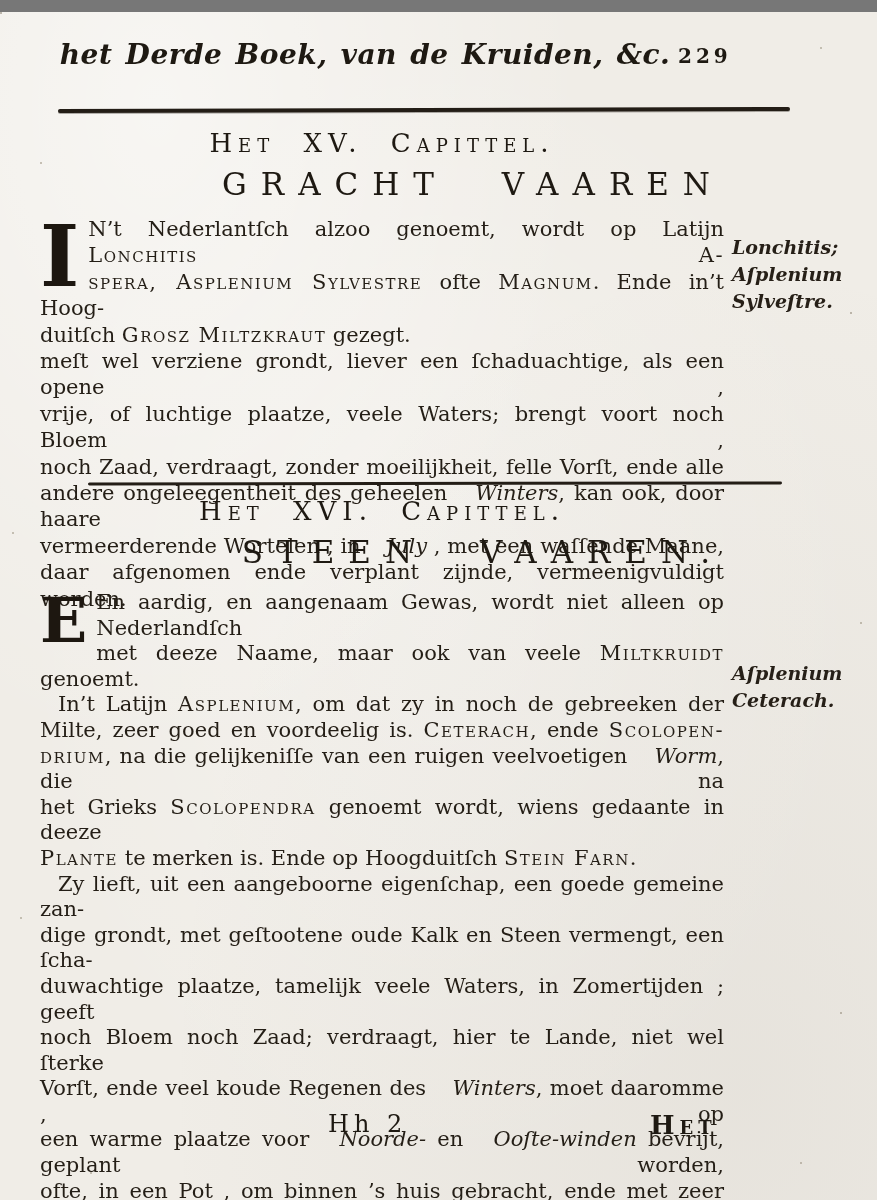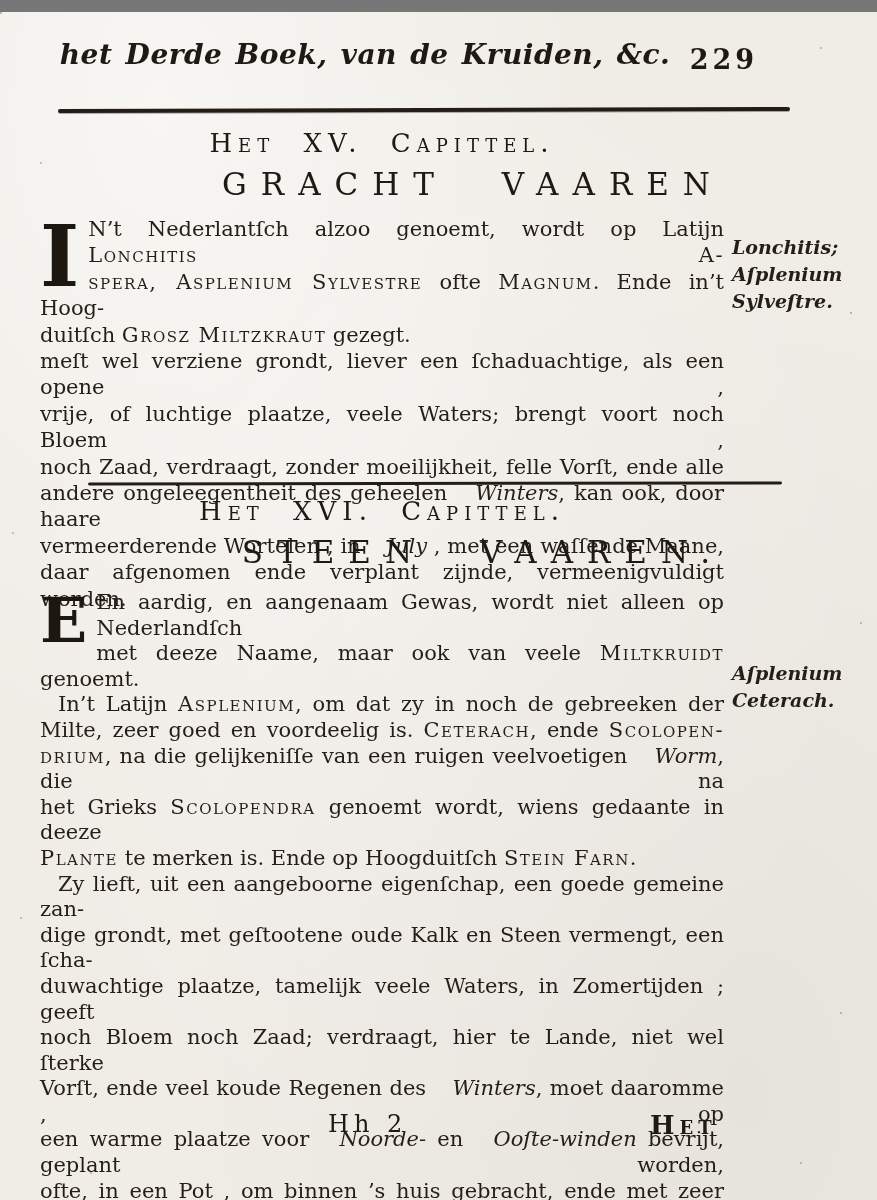--- a/index.html
+++ b/index.html
@@ -22,22 +22,22 @@
       12px 520px 0 #b5ae9f, 860px 610px 0 #b0a89a, 20px 905px 0 #b5ae9f,
       840px 1000px 0 #aaa294, 90px 1160px 0 #b5ae9f, 800px 1150px 0 #b0a89a,
       460px 1080px 0 #b5ae9f;}
   
   .pagehead{position:absolute;top:26px;left:55px;width:620px;text-align:center;}
   .headtitle{
     font-style:italic;font-weight:bold;font-size:28px;letter-spacing:.5px;
     word-spacing:3px;color:#1e1912;
   }
   .pagenum{
-    position:absolute;top:32px;left:678px;width:80px;text-align:right;
-    font-size:27px;font-weight:bold;letter-spacing:4px;color:#1e1912;
+    position:absolute;top:32px;left:678px;width:80px;text-align:left;
+    font-size:20px;font-weight:bold;letter-spacing:4px;color:#1e1912;
   }
   
   .rule{position:absolute;background:#231d16;border-radius:2px;}
   .rule1{top:96px;left:58px;width:732px;height:4px;transform:rotate(-.15deg);
     box-shadow:0 1px 0 rgba(35,29,22,.35);}
   .rule2{top:470px;left:88px;width:694px;height:3px;transform:rotate(-.1deg);}
   
   .chapter{position:absolute;left:40px;width:684px;}
   .ch1{top:116px;}
   .ch2{top:484px;}

